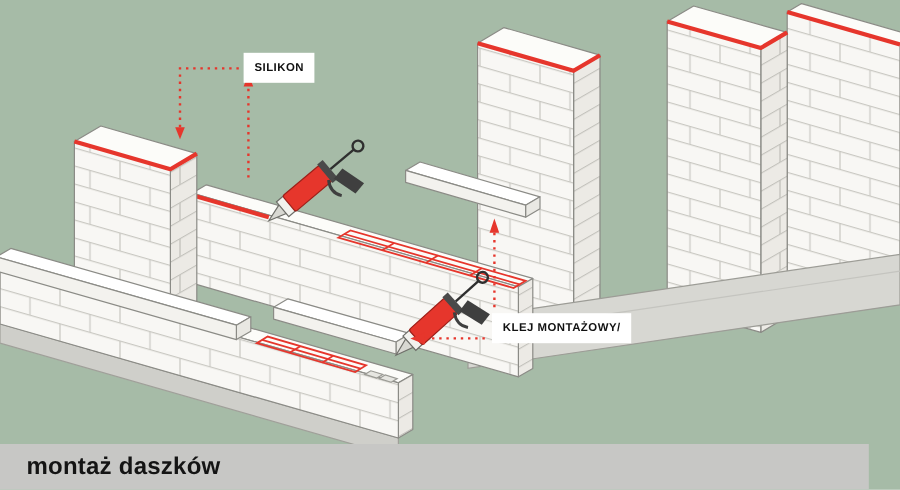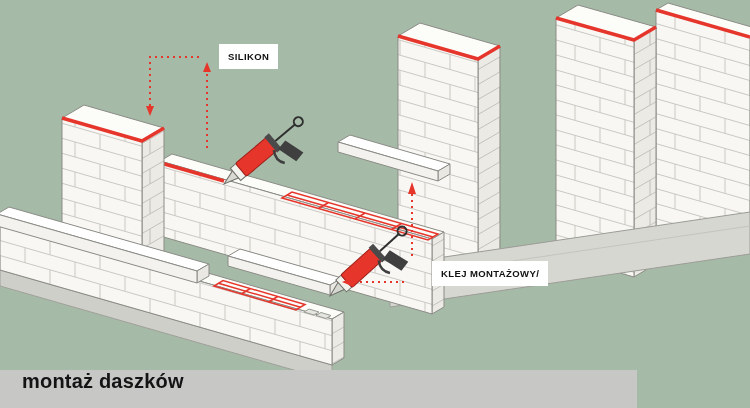--- a/index.html
+++ b/index.html
@@ -1,21 +1,21 @@
 <!DOCTYPE html>
 <html><head>
 <meta charset="utf-8">
 <style>
   html,body{margin:0;padding:0;}
   .stage{position:relative;width:750px;height:408px;overflow:hidden;background:#a6bba7;font-family:"Liberation Sans",sans-serif;}
   .scene{position:absolute;left:0;top:0;}
   .label{position:absolute;background:#ffffff;color:#111111;font-weight:bold;font-size:9.5px;letter-spacing:.4px;line-height:1.4;padding:6px 9px;white-space:nowrap;}
-  .label-silikon{left:219px;top:44px;}
-  .label-klej{left:432px;top:261px;}
-  .footer{position:absolute;left:0;bottom:0;width:637px;height:38px;background:#c7c7c5;display:flex;align-items:flex-start;padding-left:22px;box-sizing:border-box;font-weight:bold;font-size:20px;color:#141414;letter-spacing:.2px;}
+  .label-silikon{left:203px;top:44px;}
+  .label-klej{left:410px;top:261px;}
+  .footer{position:absolute;left:0;bottom:0;width:724px;height:38px;background:#c7c7c5;display:flex;align-items:center;padding-left:22px;box-sizing:border-box;font-weight:bold;font-size:20px;color:#141414;letter-spacing:.2px;}
 </style>
 </head>
 <body>
 
 <div class="stage">
 
   <svg class="scene" width="750" height="370" viewBox="0 0 750 370">
     <defs>
       <pattern id="brickF" width="50" height="30" patternUnits="userSpaceOnUse" patternTransform="skewY(16)">
         <rect width="50" height="30" fill="#f8f7f4"></rect>

